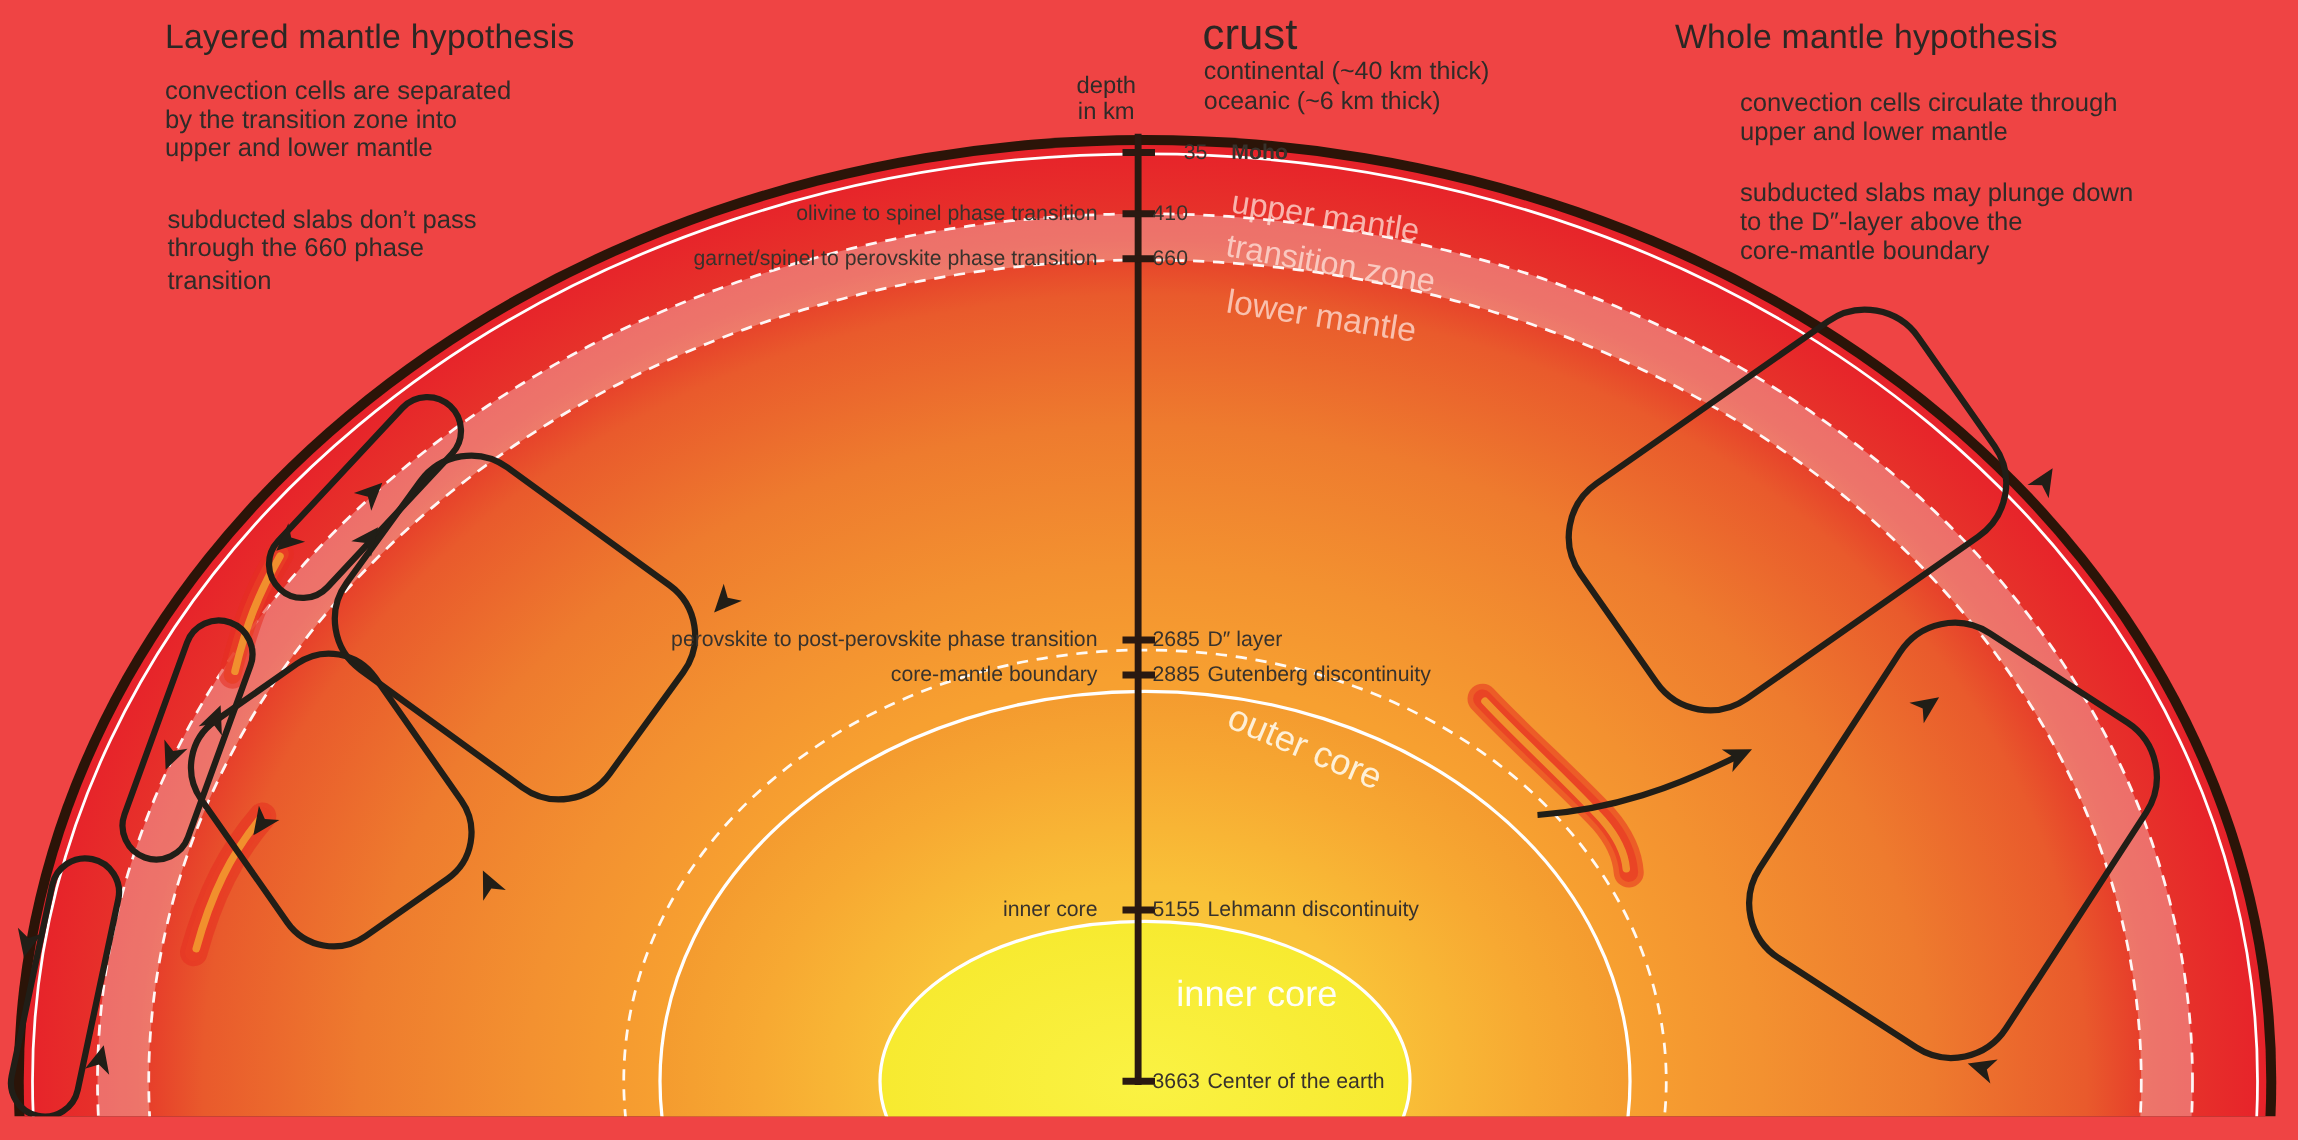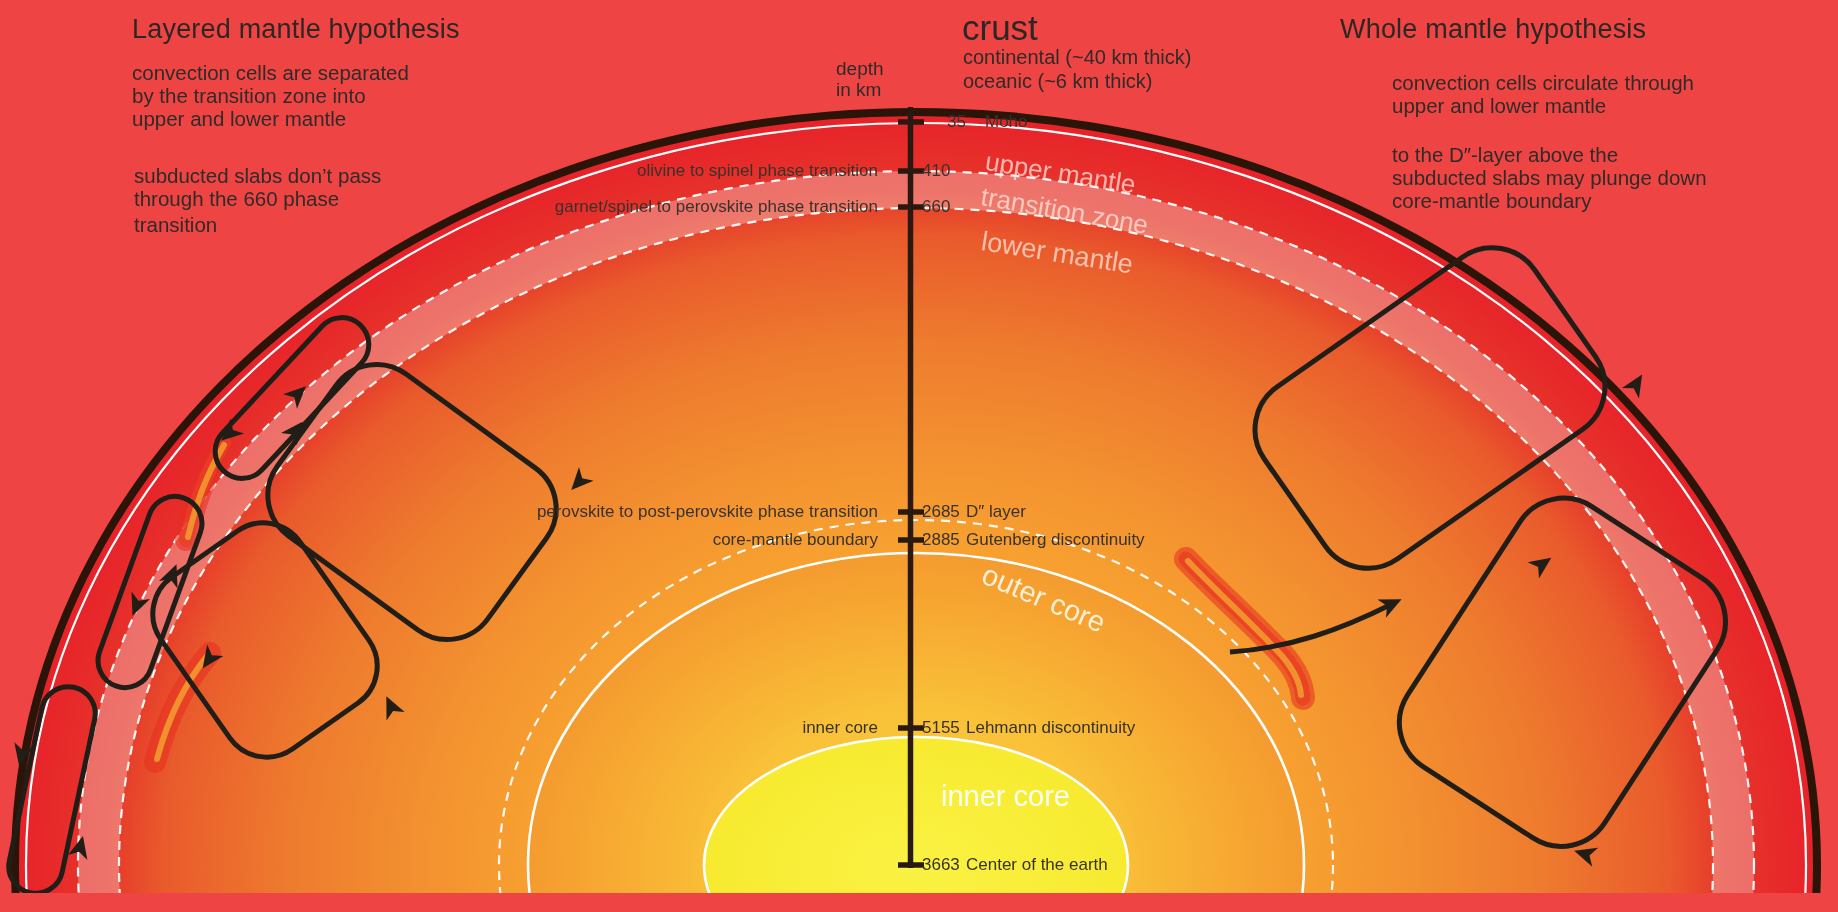--- a/index.html
+++ b/index.html
@@ -6,21 +6,21 @@
   #stage{
     position:relative;width:1838px;height:912px;overflow:hidden;background:#ef4444;
     font-family:"Liberation Sans", sans-serif;color:#2f2b28;
   }
   #earth-svg{position:absolute;left:0;top:0;z-index:1;}
   .abs{position:absolute;z-index:2;}
   .hypo-title{font-size:27px;letter-spacing:0.2px;color:#2b2724;}
   .note{font-size:20.5px;line-height:23px;color:#2f2b28;}
   .crust-title{font-size:35px;color:#2b2724;}
   .crust-sub{font-size:20px;line-height:24px;color:#2f2b28;}
-  .depth-label{font-size:19px;line-height:21px;text-align:left;color:#2f2b28;}
+  .depth-label{font-size:19px;line-height:21px;text-align:center;color:#2f2b28;}
   .tick-row{position:absolute;z-index:2;height:22px;line-height:22px;font-size:17px;color:#38322c;}
   .tick-left{position:absolute;left:0;top:0;width:878px;text-align:right;}
   .tick-num{position:absolute;left:922px;top:0;width:46px;}
   .tick-name{position:absolute;left:966px;top:0;white-space:nowrap;}
   .shell-label{position:absolute;z-index:2;white-space:nowrap;transform-origin:left top;}
   .lbl-mantle{font-size:26px;color:rgba(255,231,224,0.72);}
   .lbl-core{font-size:29px;color:rgba(255,250,238,0.88);}
   .lbl-inner{font-size:29px;color:rgba(255,255,255,0.95);}
 </style>
 </head>
@@ -147,38 +147,38 @@
     <div>through the 660 phase</div>
     <div style="margin-top:3px;">transition</div>
   </div>
 
   <div class="abs hypo-title" style="left:1340px;top:14px;">Whole mantle hypothesis</div>
   <div class="abs note" style="left:1392px;top:71px;">
     <div>convection cells circulate through</div>
     <div>upper and lower mantle</div>
   </div>
   <div class="abs note" style="left:1392px;top:143px;">
+    <div>subducted slabs may plunge down</div>
     <div>to the D″-layer above the</div>
-    <div>subducted slabs may plunge down</div>
     <div>core-mantle boundary</div>
   </div>
 
   <div class="abs crust-title" style="left:962px;top:8px;">crust</div>
   <div class="abs crust-sub" style="left:963px;top:45px;">continental (~40 km thick)</div>
   <div class="abs crust-sub" style="left:963px;top:69px;">oceanic (~6 km thick)</div>
 
   <div class="abs depth-label" style="left:836px;top:58px;width:98px;">
     <div>depth</div>
     <div>in km</div>
   </div>
 
   <div class="tick-row" style="left:0;top:111px;width:1838px;margin-left:23px;">
     <span class="tick-left"></span>
     <span class="tick-num" style="left:924px;">35</span>
-    <span class="tick-name" style="left:962px;">Moho</span>
+    <span class="tick-name" style="left:962px;font-weight:bold;">Moho</span>
   </div>
   <div class="tick-row" style="left:0;top:160px;width:1838px;">
     <span class="tick-left">olivine to spinel phase transition</span>
     <span class="tick-num">410</span>
     <span class="tick-name"></span>
   </div>
   <div class="tick-row" style="left:0;top:196px;width:1678px;text-decoration:underline;">
     <span class="tick-left">garnet/spinel to perovskite phase transition</span>
     <span class="tick-num">660</span>
     <span class="tick-name"></span>

